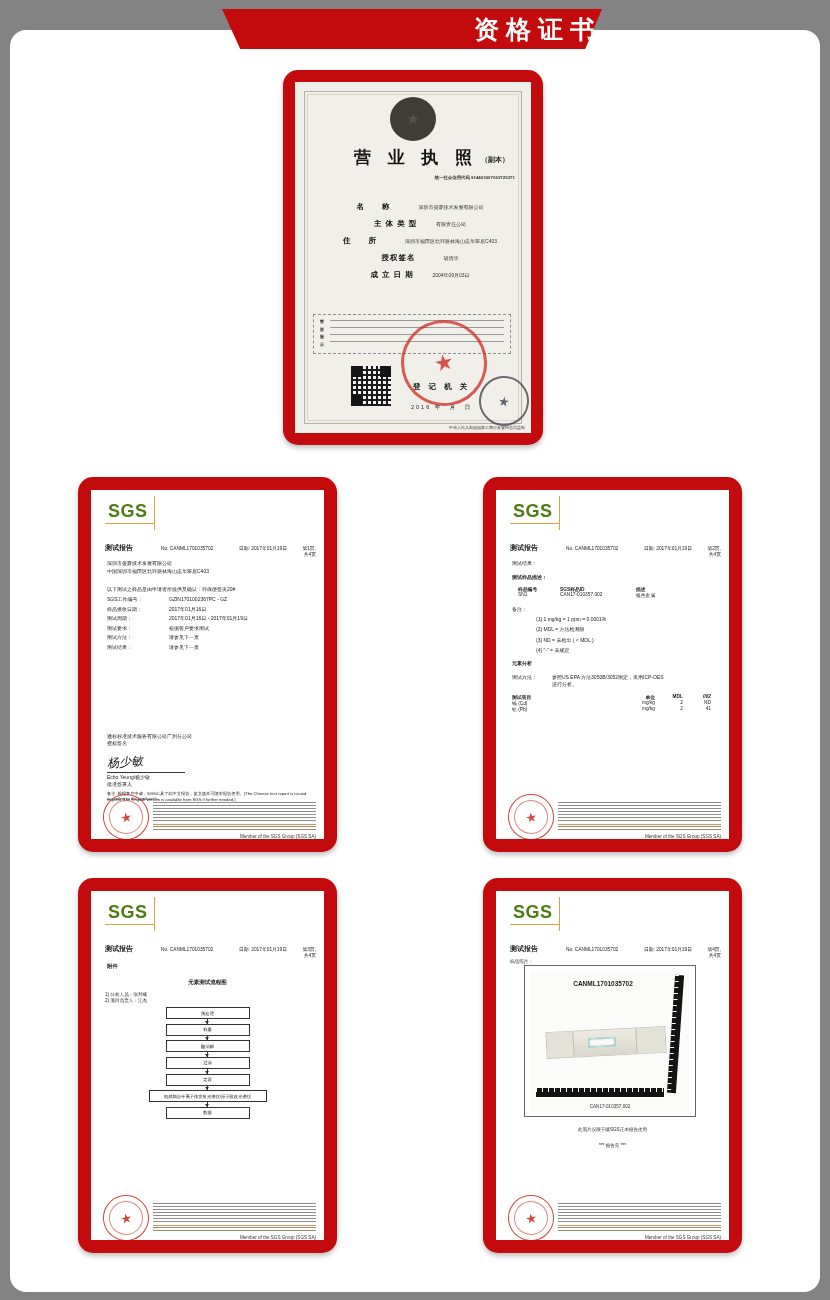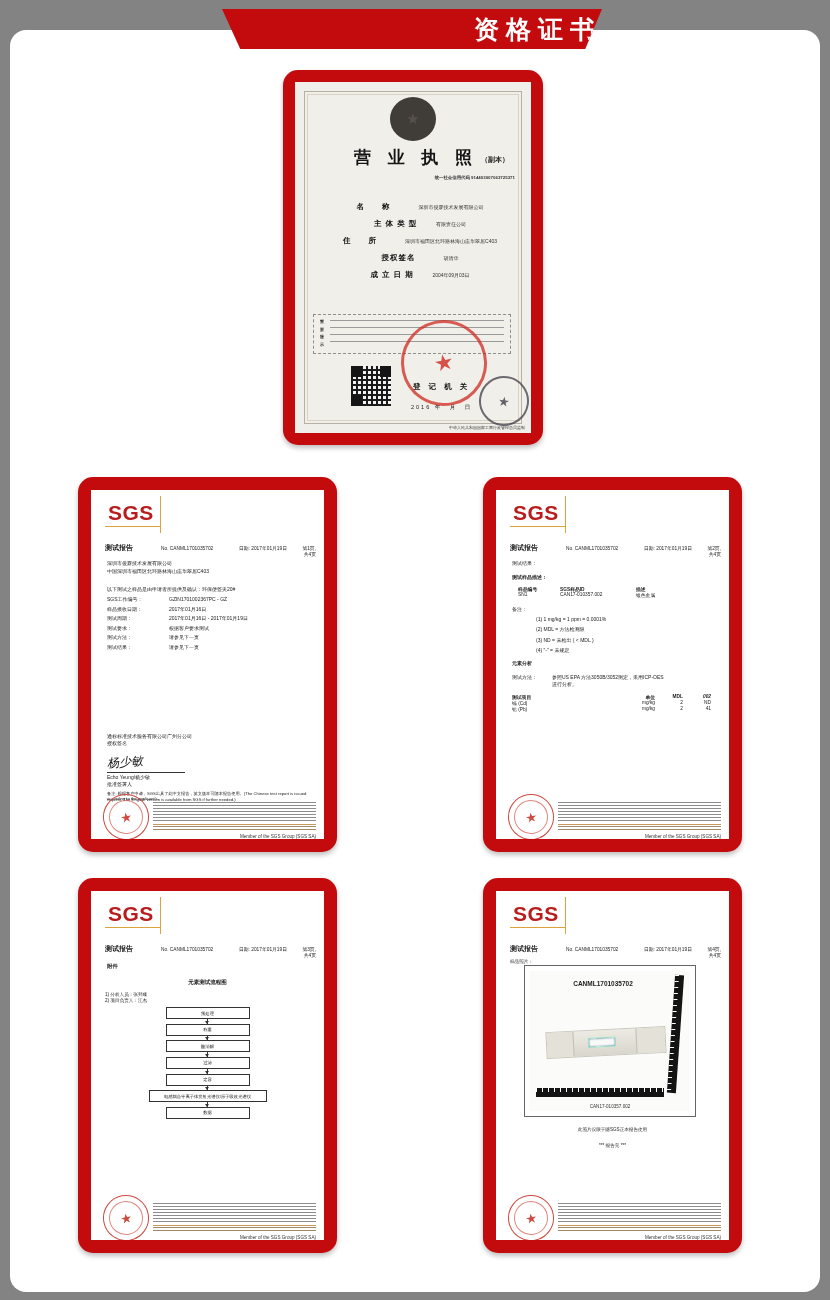--- a/index.html
+++ b/index.html
@@ -63,21 +63,21 @@
             color:rgba(205,42,32,.8);font-size:22px;}
   .seal-small{position:absolute;top:294px;left:184px;width:46px;height:46px;border:2px solid rgba(62,62,72,.75);
             border-radius:50%;transform:rotate(8deg);}
   .seal-small::before{content:"★";position:absolute;inset:0;display:flex;align-items:center;justify-content:center;
             color:rgba(62,62,72,.8);font-size:13px;}
   .lic-reg{position:absolute;top:300px;left:118px;font-size:7.5px;font-weight:bold;letter-spacing:3px;color:#111;}
   .lic-date{position:absolute;top:322px;left:116px;font-size:5.5px;color:#222;letter-spacing:2px;}
   .lic-foot{position:absolute;bottom:3px;right:6px;font-size:4px;color:#444;}
 
   
-  .sgs-logo{position:absolute;left:14px;top:11px;font-weight:bold;font-size:21px;color:#b91c1c;
+  .sgs-logo{position:absolute;left:14px;top:11px;font-weight:bold;font-size:18px;color:#4d7c0f;
             letter-spacing:.5px;border-bottom:1px solid #dca23c;padding:0 7px 1px 3px;}
   .sgs-logo::after{content:"";position:absolute;right:0;top:-5px;bottom:-7px;width:1px;background:#dca23c;}
   .sgs-head{position:absolute;top:53px;left:14px;right:8px;display:flex;align-items:baseline;}
   .sgs-head .rpt{font-size:7px;font-weight:bold;width:56px;flex:none;}
   .sgs-head .no{font-size:4.8px;width:78px;flex:none;}
   .sgs-head .dt{font-size:4.8px;width:62px;flex:none;}
   .sgs-head .pg{font-size:4.8px;flex:1;text-align:right;}
   .lines{background-image:repeating-linear-gradient(to bottom,#8d8d8d 0,#8d8d8d 1px,transparent 1px,transparent 3px);}
   .sgs-footer{position:absolute;left:10px;right:8px;top:312px;height:38px;}
   .sgs-stamp{position:absolute;left:2px;top:-8px;width:44px;height:44px;border:1.5px solid #cf4a3f;

